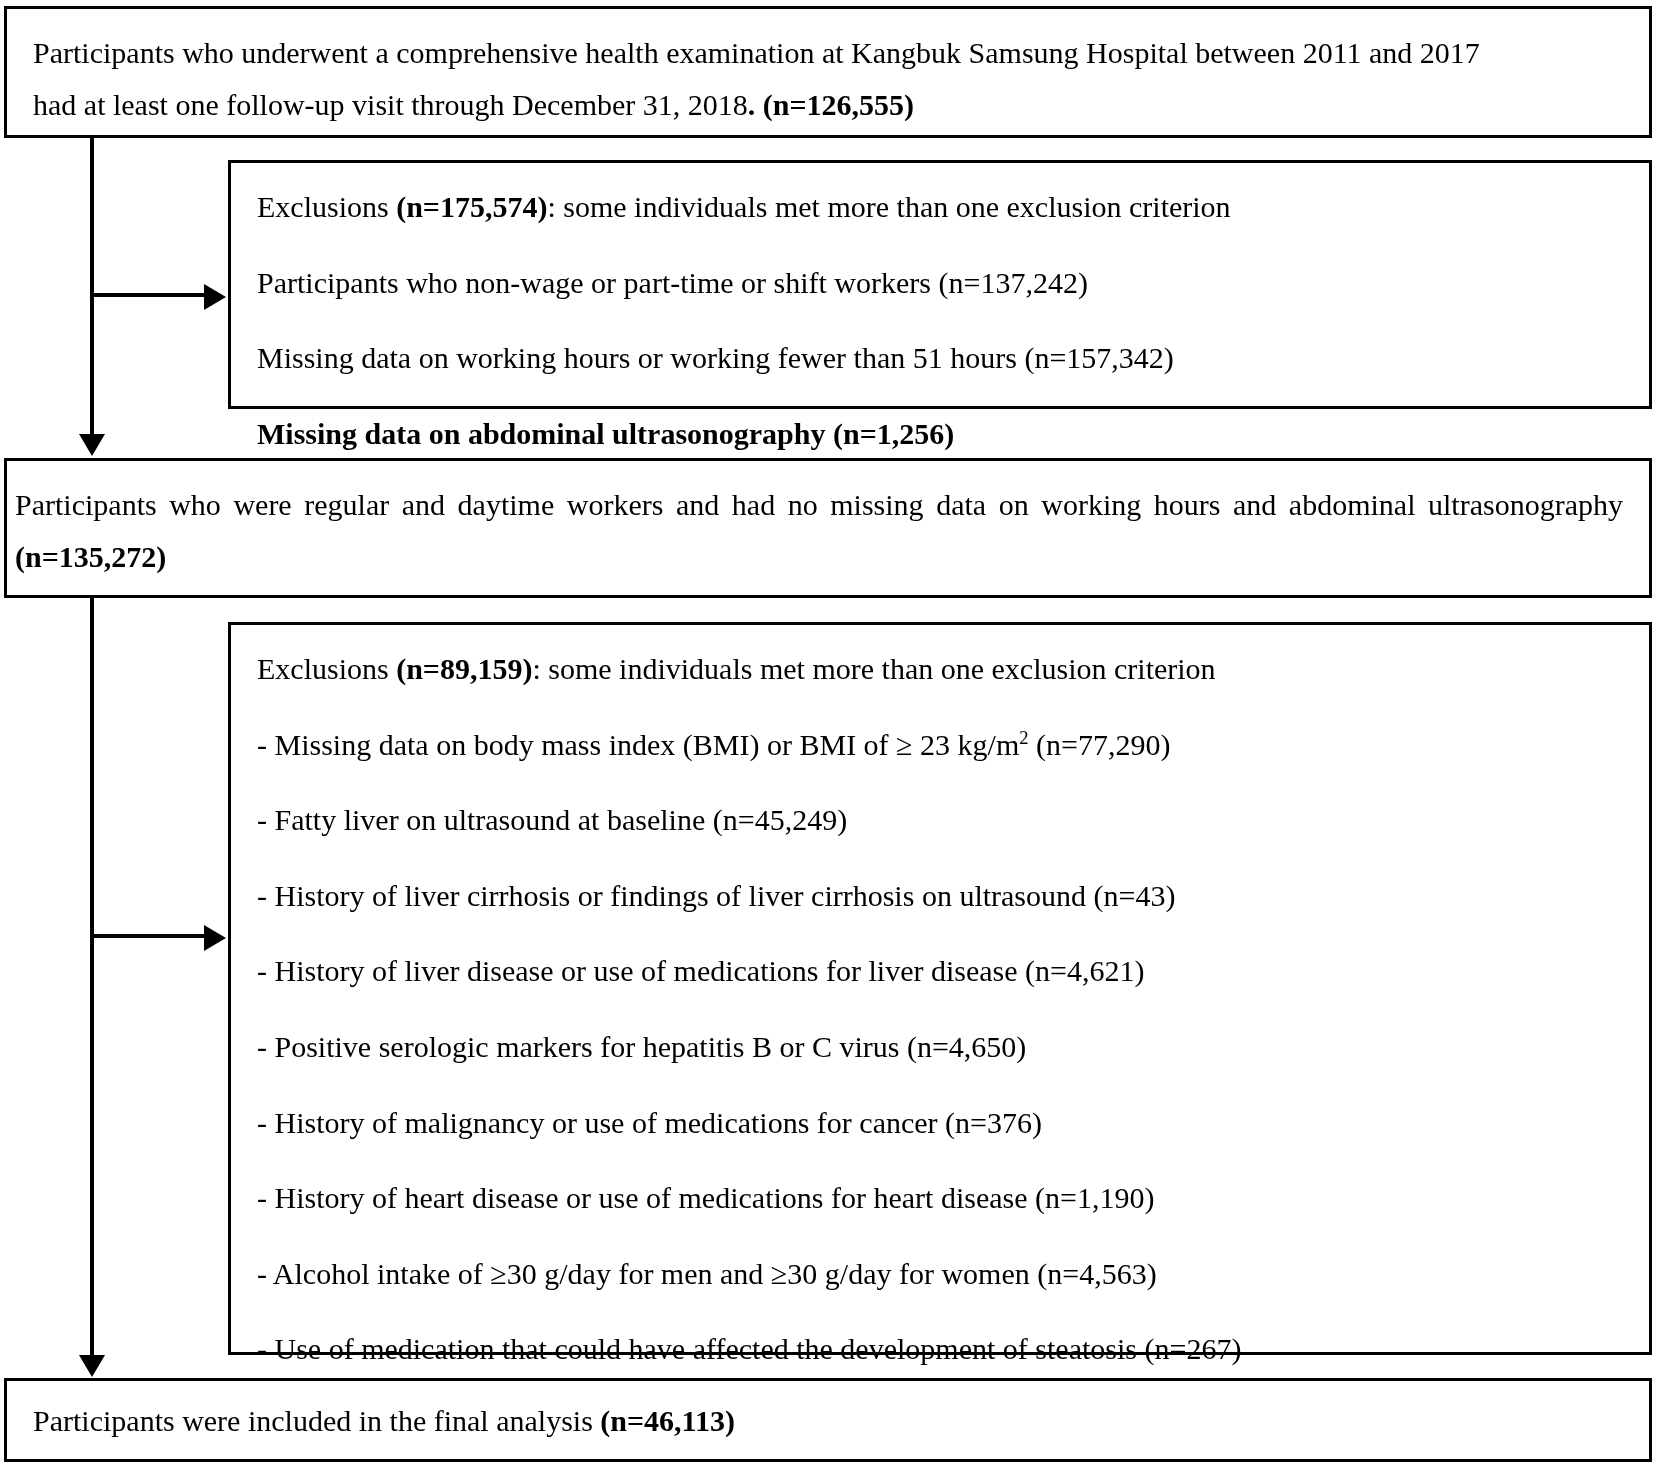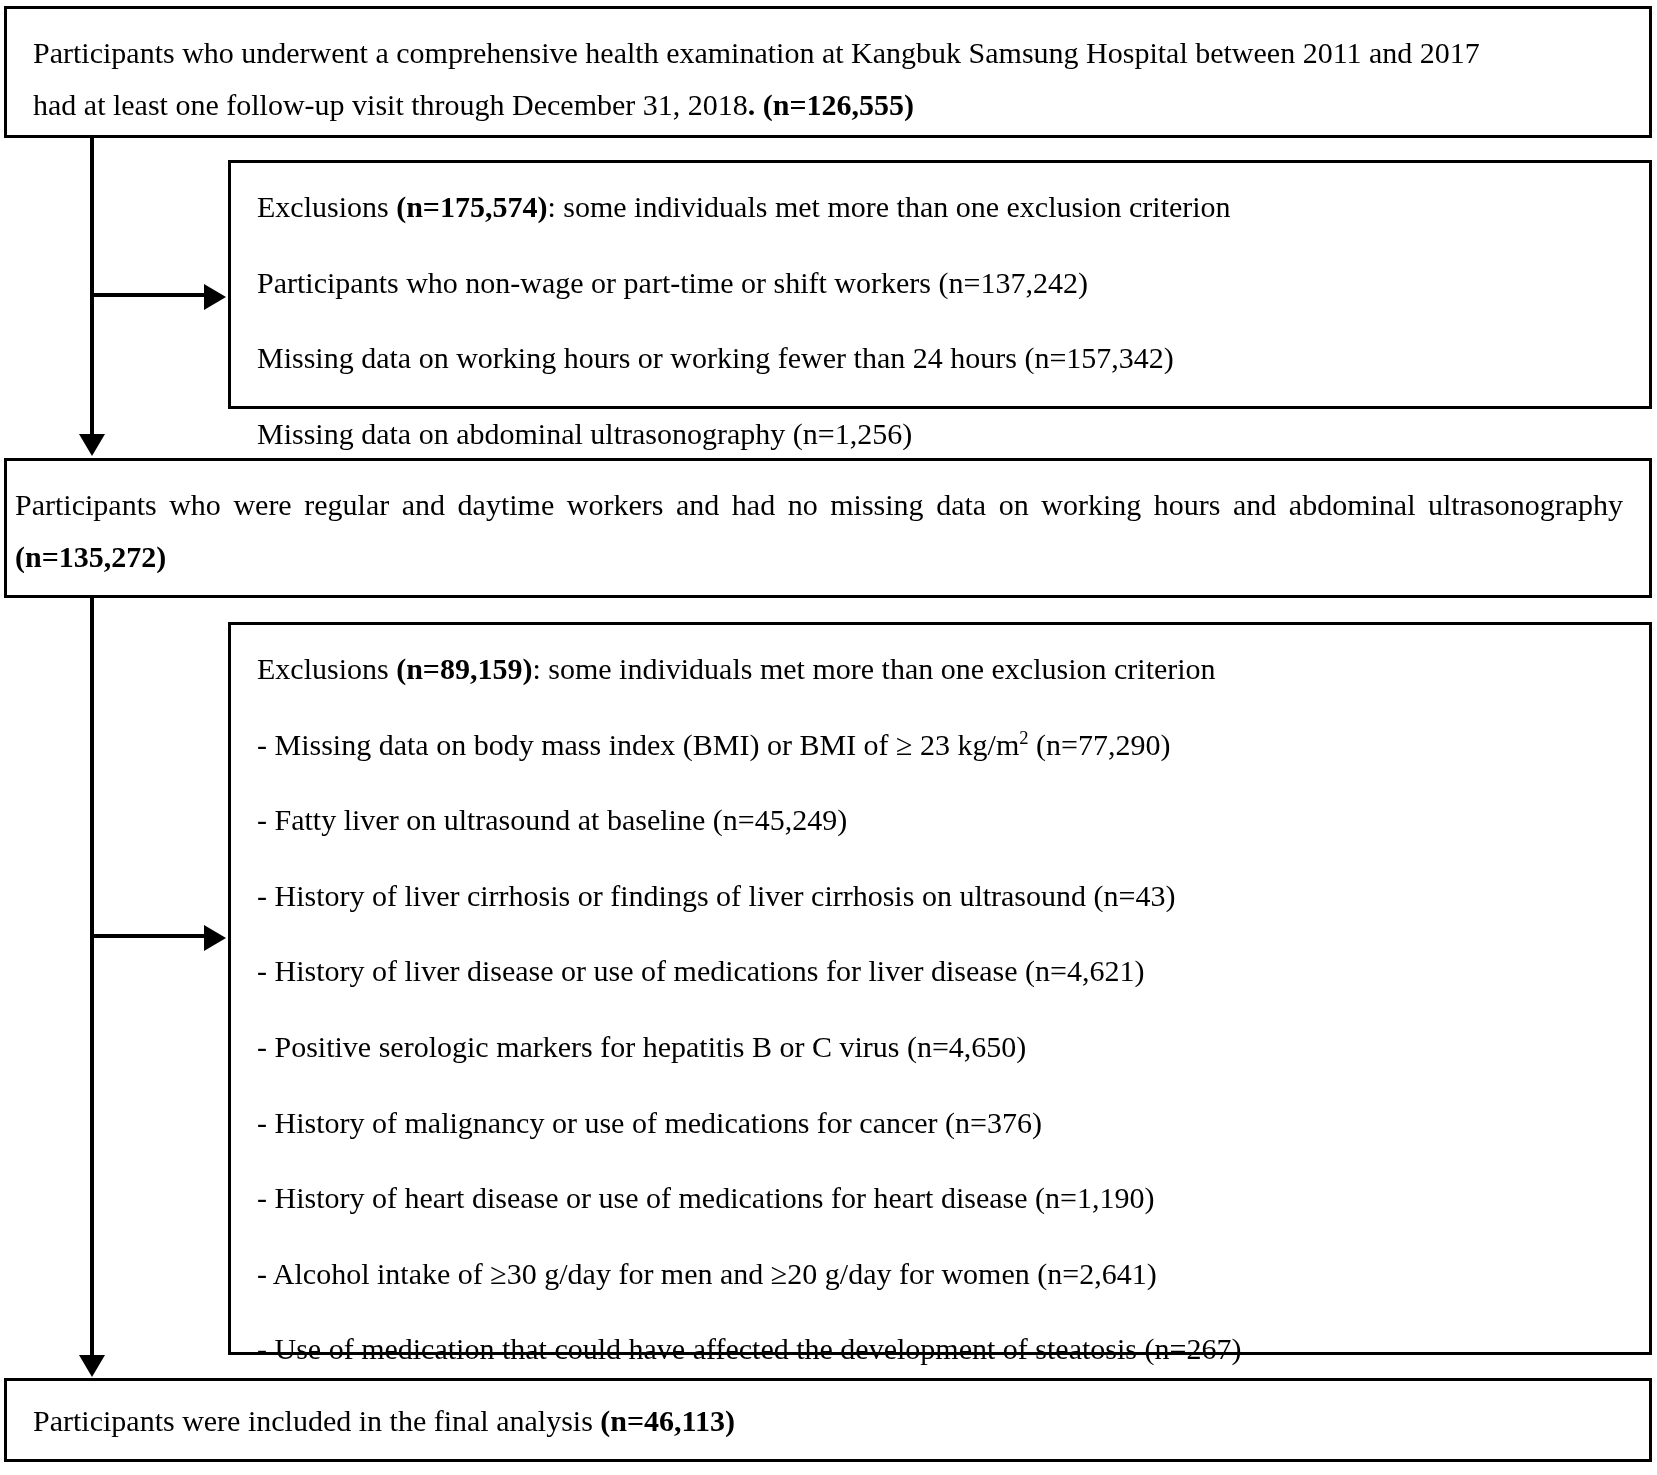--- a/index.html
+++ b/index.html
@@ -37,21 +37,21 @@
   }
   .line-row {
     display: block;
     white-space: nowrap;
   }
   .excl-line {
     display: block;
     white-space: nowrap;
     margin-bottom: 24px;
   }
-  .excl-line:last-child { margin-bottom: 0; }
+  .excl-line:last-child { margin-bottom: 0; font-weight: bold; }
   b, .bold { font-weight: bold; }
   sup { font-size: 0.62em; vertical-align: super; line-height: 0; }
 
   
   .conn {
     position: absolute;
     background: #000000;
   }
   .v-line { width: 4px; }
   .h-line { height: 4px; }
@@ -87,21 +87,21 @@
   <div class="conn v-line" style="left:90px; top:138px; height:300px;"></div>
   <div class="arrow-down" style="left:79px; top:434px;"></div>
 
   <div class="conn h-line" style="left:90px; top:293px; width:115px;"></div>
   <div class="arrow-right" style="left:204px; top:284px;"></div>
 
   <div class="box" style="left:228px; top:160px; width:1424px; height:249px;">
     <div class="box-inner">
       <span class="excl-line"><span>Exclusions </span><b>(n=175,574)</b><span>: some individuals met more than one exclusion criterion</span></span>
       <span class="excl-line">Participants who non-wage or part-time or shift workers (n=137,242)</span>
-      <span class="excl-line">Missing data on working hours or working fewer than 24 hours (n=157,342)</span>
+      <span class="excl-line">Missing data on working hours or working fewer than 51 hours (n=157,342)</span>
       <span class="excl-line">Missing data on abdominal ultrasonography (n=1,256)</span>
     </div>
   </div>
 
   <div class="box" style="left:4px; top:458px; width:1648px; height:140px;">
     <div class="box-inner justify"><span>Participants who were regular and daytime workers and had no missing data on working hours and abdominal ultrasonography </span><b>(n=135,272)</b></div>
   </div>
 
   <div class="conn v-line" style="left:90px; top:598px; height:760px;"></div>
   <div class="arrow-down" style="left:79px; top:1355px;"></div>
@@ -114,21 +114,21 @@
       <span class="excl-line"><span>Exclusions </span><b>(n=89,159)</b><span>: some individuals met more than one exclusion criterion</span></span>
 
       <span class="excl-line"><span>- Missing data on body mass index (BMI) or BMI of ≥ 23 kg/m</span><sup>2</sup><span> (n=77,290)</span></span>
 
       <span class="excl-line">- Fatty liver on ultrasound at baseline (n=45,249)</span>
       <span class="excl-line">- History of liver cirrhosis or findings of liver cirrhosis on ultrasound (n=43)</span>
       <span class="excl-line">- History of liver disease or use of medications for liver disease (n=4,621)</span>
       <span class="excl-line">- Positive serologic markers for hepatitis B or C virus (n=4,650)</span>
       <span class="excl-line">- History of malignancy or use of medications for cancer (n=376)</span>
       <span class="excl-line">- History of heart disease or use of medications for heart disease (n=1,190)</span>
-      <span class="excl-line">- Alcohol intake of ≥30 g/day for men and ≥20 g/day for women (n=2,641)</span>
+      <span class="excl-line">- Alcohol intake of ≥30 g/day for men and ≥30 g/day for women (n=4,563)</span>
       <span class="excl-line">- Use of medication that could have affected the development of steatosis (n=267)</span>
       <span class="excl-line">- Intermediate or high fibrosis score based on NFS at baseline (n=11,195)</span>
     </div>
   </div>
 
   <div class="box" style="left:4px; top:1378px; width:1648px; height:84px;">
     <div class="box-inner" style="padding-top:14px;"><span>Participants were included in the final analysis </span><b>(n=46,113)</b></div>
   </div>
 
 </div>

